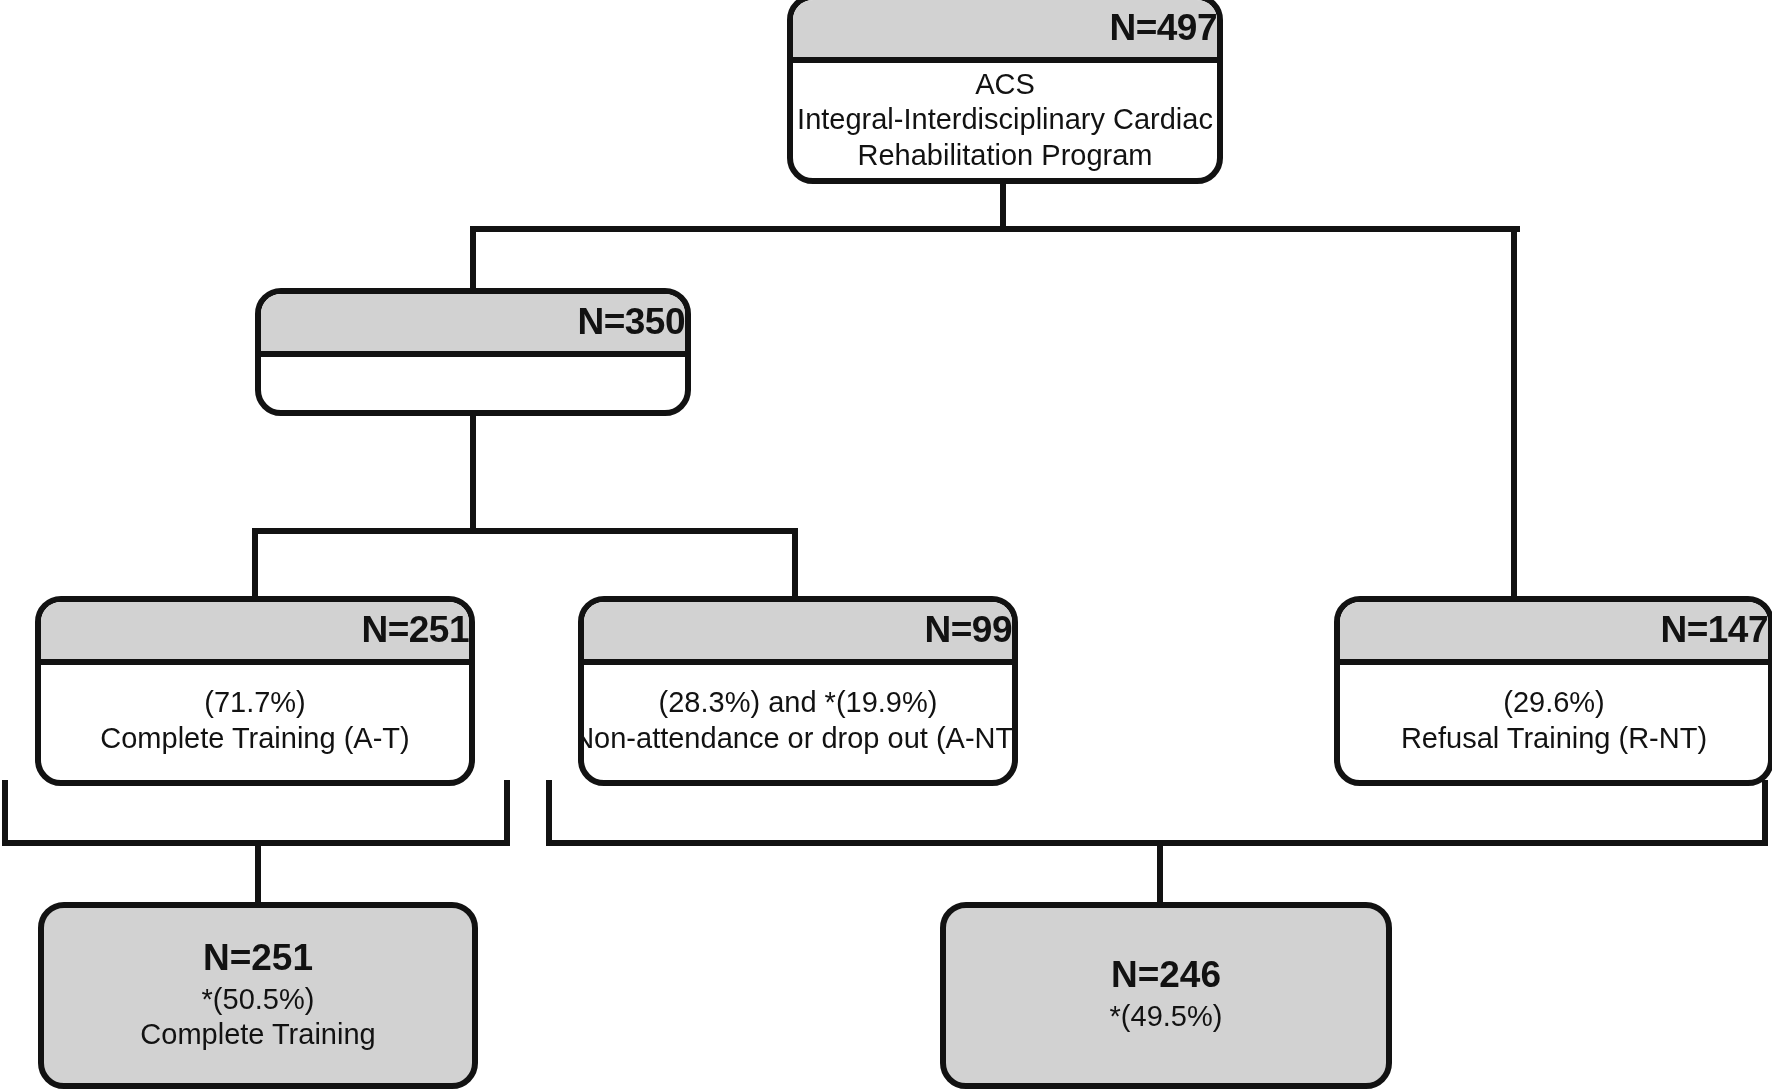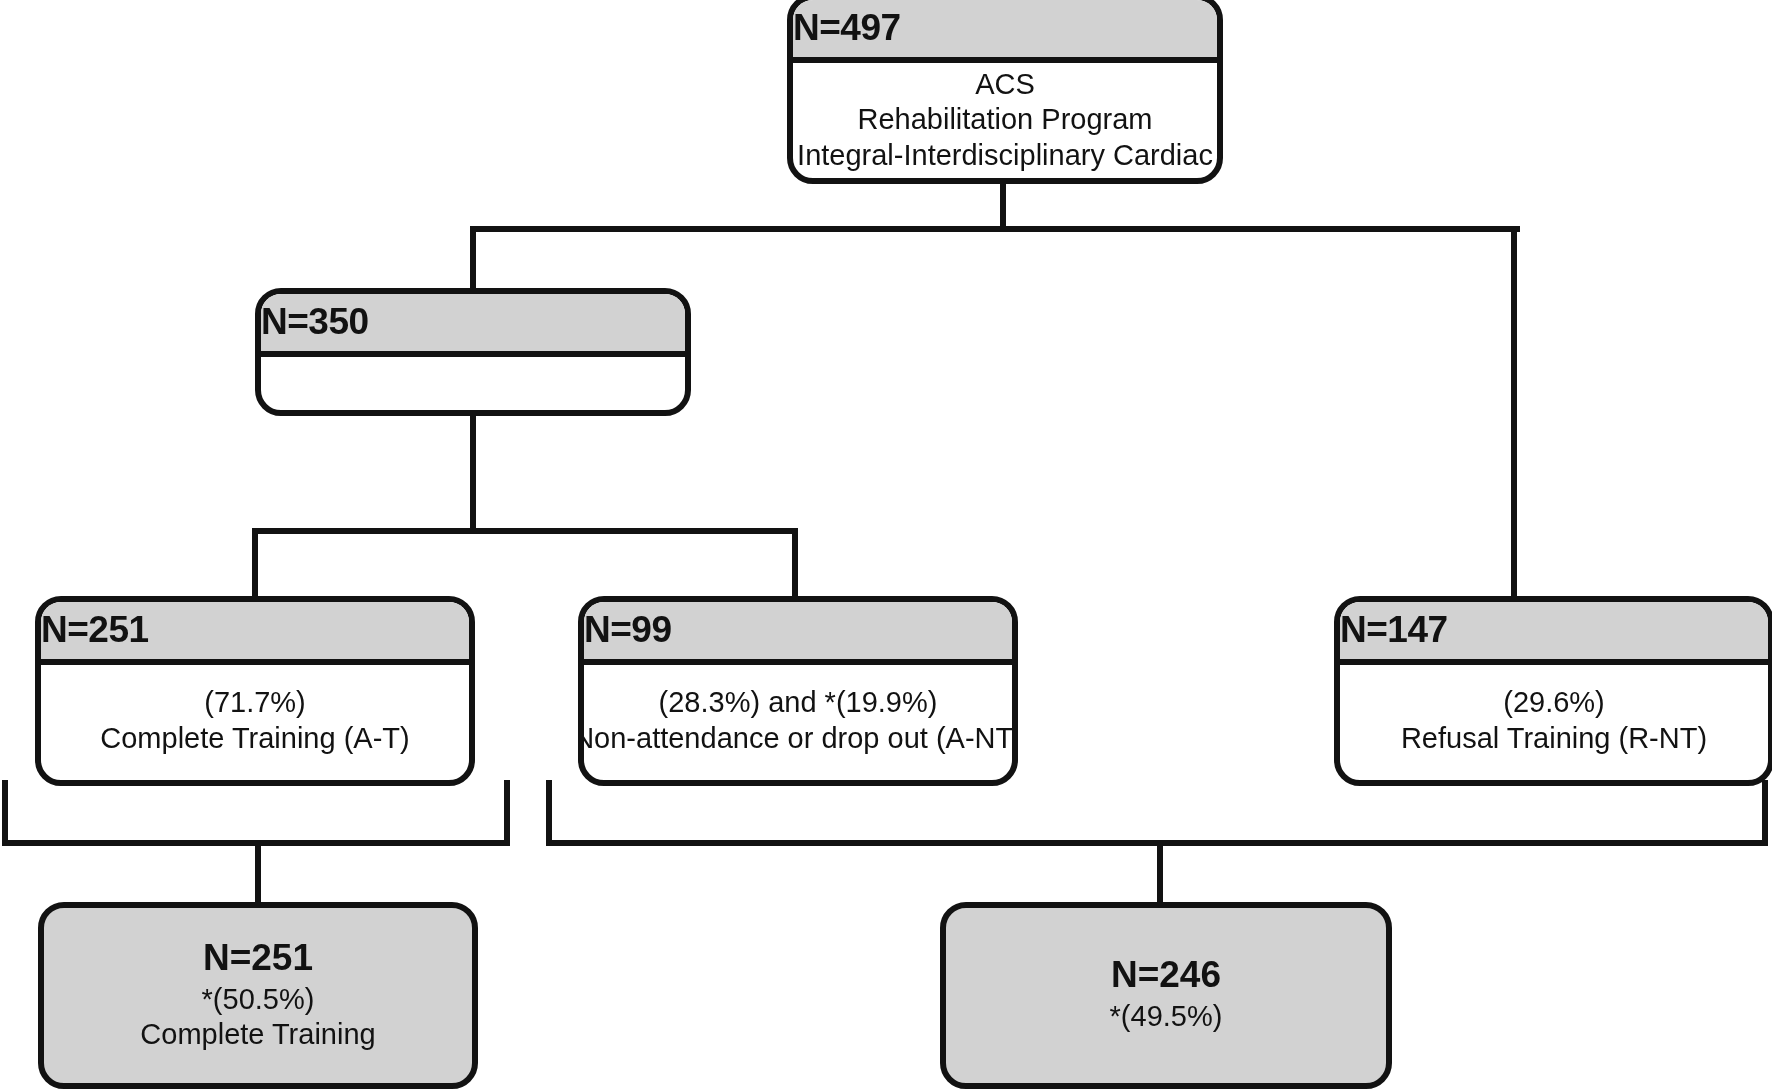--- a/index.html
+++ b/index.html
@@ -30,21 +30,21 @@
     border: 6px solid #121212;
     border-radius: 26px;
     background: #ffffff;
     overflow: hidden;
     display: flex;
     flex-direction: column;
   }
   .node .hdr {
     background: #d2d2d2;
     border-bottom: 6px solid #121212;
-    text-align: left;
+    text-align: right;
     font-weight: bold;
     font-size: 37px;
     line-height: 1.0;
     padding: 9px 0 11px 0;
     letter-spacing: -0.5px;
   }
   .node .bdy {
     flex: 1;
     display: flex;
     flex-direction: column;
@@ -115,22 +115,22 @@
 
   <div class="line" style="left:546px; top:780px; width:6px; height:66px;"></div>
   <div class="line" style="left:1762px; top:780px; width:6px; height:66px;"></div>
   <div class="line" style="left:546px; top:840px; width:1222px; height:6px;"></div>
   <div class="line" style="left:1157px; top:840px; width:6px; height:66px;"></div>
 
   <div class="node" id="node-root">
     <div class="hdr">N=497</div>
     <div class="bdy">
       <span class="ln">ACS</span>
+      <span class="ln">Integral-Interdisciplinary Cardiac</span>
       <span class="ln">Rehabilitation Program</span>
-      <span class="ln">Integral-Interdisciplinary Cardiac</span>
     </div>
   </div>
 
   <div class="node" id="node-accept">
     <div class="hdr">N=350</div>
     <div class="bdy">
       <span class="ln">(86.0%)</span>
       <span class="ln">Accept Training</span>
     </div>
   </div>

